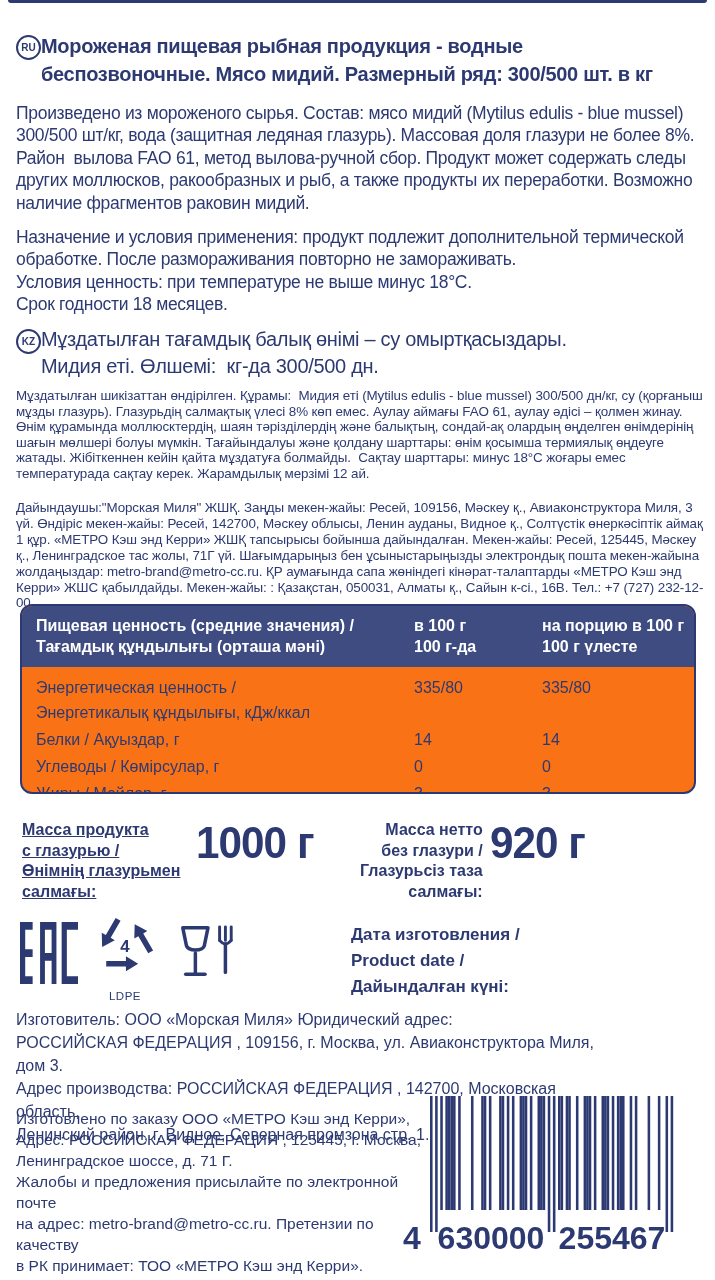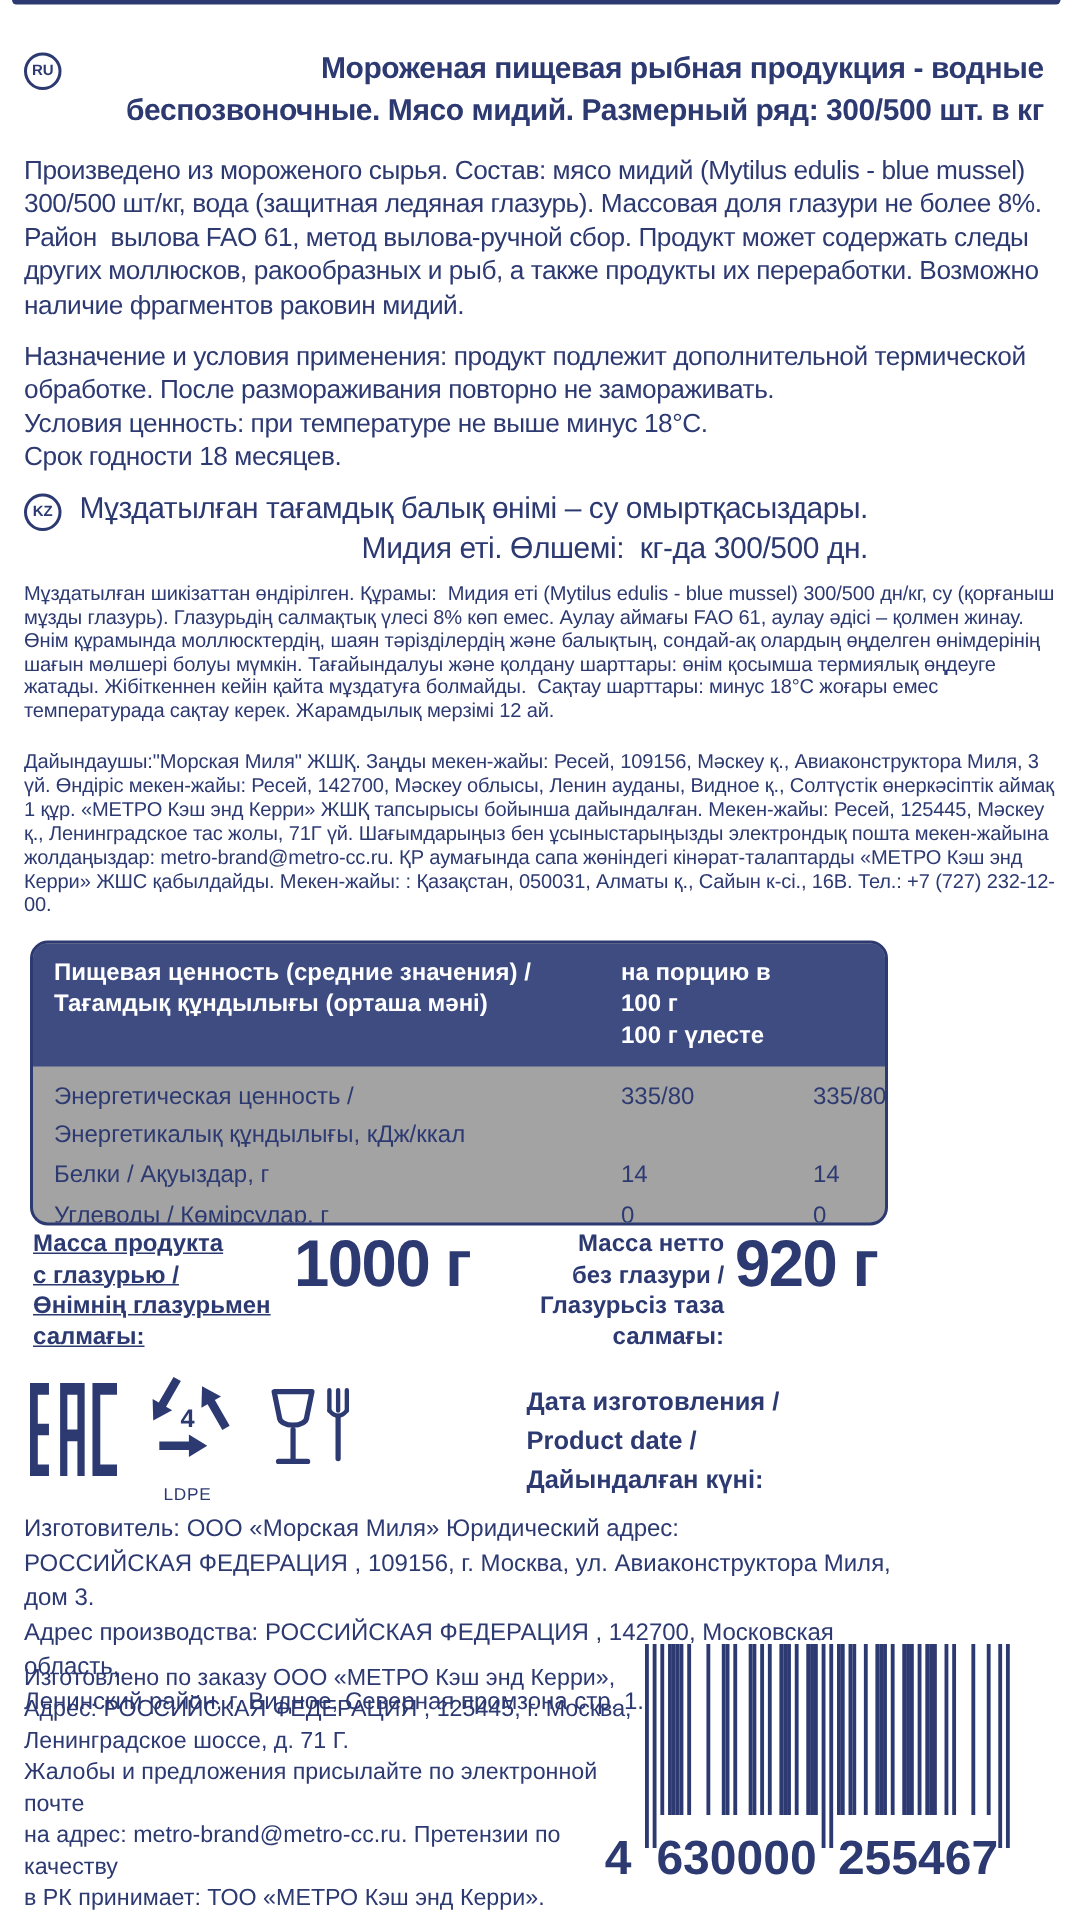--- a/index.html
+++ b/index.html
@@ -7,37 +7,37 @@
     width:715px;height:1280px;position:relative;overflow:hidden;
     background:#ffffff;color:#2d3a72;
     font-family:"Liberation Sans",sans-serif;
     -webkit-font-smoothing:antialiased;
   }
   .abs{position:absolute;}
   .pw{white-space:pre-wrap;}
   b{font-weight:normal;}
   .topline{left:8px;right:8px;top:0;height:3px;background:#2d3a72;border-radius:0 0 3px 3px;}
 
-  .lang-header{display:flex;gap:12px;align-items:flex-start;text-align:right;}
+  .lang-header{display:flex;align-items:flex-start;}
   .badge{
     flex:0 0 auto;width:21px;height:21px;margin-top:3px;
     border:2px solid #2d3a72;border-radius:50%;
     display:flex;align-items:center;justify-content:center;
     font-size:10px;font-weight:bold;letter-spacing:0;
   }
-  .hdr-title{font-weight:bold;font-size:20px;line-height:28px;letter-spacing:-0.3px;margin-left:31px;}
+  .hdr-title{font-weight:bold;font-size:20px;line-height:28px;letter-spacing:-0.3px;}
   .kz-title{font-weight:normal;font-size:20px;line-height:27px;letter-spacing:-0.3px;}
 
   .body-ru{font-size:17.5px;line-height:22.4px;letter-spacing:-0.3px;width:690px;}
   .body-kz{font-size:13.4px;line-height:15.6px;letter-spacing:-0.1px;width:692px;}
 
   .ntable{
-    left:20px;top:604px;width:572px;height:190px;
-    border:2px solid #2d3a72;border-radius:12px;background:#a3a3a3;
-    overflow:hidden;box-sizing:border-box;margin-top:23px;
+    left:20px;top:604px;width:676px;height:190px;
+    border:2px solid #2d3a72;border-radius:12px;background:#f97316;
+    overflow:hidden;box-sizing:border-box;
   }
   .thead{
     background:#3e4c82;color:#fff;
     display:grid;grid-template-columns:378px 128px 1fr;
     padding:9px 0 10px 14px;
     font-weight:bold;font-size:16px;line-height:21px;white-space:pre-wrap;
   }
   .tbody{padding:7px 0 0 14px;font-size:16px;}
   .trow{display:grid;grid-template-columns:378px 128px 1fr;line-height:25px;white-space:pre-wrap;padding:1px 0;}
   .trow .val{line-height:25px;}
@@ -78,20 +78,22 @@
 </div>
 
 <div class="abs body-kz pw" style="left:16px;top:388px;"><span>Мұздатылған шикізаттан өндірілген. </span><b>Құрамы:</b><span>  Мидия еті (Mytilus edulis - blue mussel) 300/500 дн/кг, су (қорғаныш мұзды глазурь). Глазурьдің салмақтық үлесі 8% көп емес. Аулау аймағы FAO 61, аулау әдісі – қолмен жинау. Өнім құрамында моллюсктердің, шаян тәрізділердің және балықтың, сондай-ақ олардың өңделген өнімдерінің шағын мөлшері болуы мүмкін. </span><b>Тағайындалуы және қолдану шарттары:</b><span> өнім қосымша термиялық өңдеуге жатады. Жібіткеннен кейін қайта мұздатуға болмайды.  </span><b>Сақтау шарттары:</b><span> минус 18°С жоғары емес температурада сақтау керек. </span><b>Жарамдылық мерзімі 12 ай.</b></div>
 
 <div class="abs body-kz pw" style="left:16px;top:500px;line-height:15.9px;"><b>Дайындаушы:</b><span>"Морская Миля" ЖШҚ. Заңды мекен-жайы: Ресей, 109156, Мәскеу қ., Авиаконструктора Миля, 3 үй. Өндіріс мекен-жайы: Ресей, 142700, Мәскеу облысы, Ленин ауданы, Видное қ., Солтүстік өнеркәсіптік аймақ 1 құр. </span><b>«МЕТРО Кэш энд Керри» ЖШҚ тапсырысы бойынша дайындалған. Мекен-жайы:</b><span> Ресей, 125445, Мәскеу қ., Ленинградское тас жолы, 71Г үй. Шағымдарыңыз бен ұсыныстарыңызды электрондық пошта мекен-жайына жолдаңыздар: metro-brand@metro-cc.ru. </span><b>ҚР аумағында сапа жөніндегі кінәрат-талаптарды «МЕТРО Кэш энд Керри» ЖШС қабылдайды. Мекен-жайы:</b><span> : Қазақстан, 050031, Алматы қ., Сайын к-сі., 16В. Тел.: +7 (727) 232-12-00.</span></div>
 
 <div class="abs ntable">
   <div class="thead">
     <div>Пищевая ценность (средние значения) /
 Тағамдық құндылығы (орташа мәні)</div>
+    <div>в 100 г
+100 г-да</div>
     <div>на порцию в 100 г
 100 г үлесте</div>
   </div>
   <div class="tbody">
       <div class="trow"><div>Энергетическая ценность /
 Энергетикалық құндылығы, кДж/ккал</div><div class="val">335/80</div><div class="val">335/80</div></div>
       <div class="trow"><div>Белки / Ақуыздар, г</div><div class="val">14</div><div class="val">14</div></div>
       <div class="trow"><div>Углеводы / Көмірсулар, г</div><div class="val">0</div><div class="val">0</div></div>
       <div class="trow"><div>Жиры / Майлар, г</div><div class="val">3</div><div class="val">3</div></div>
     </div>

